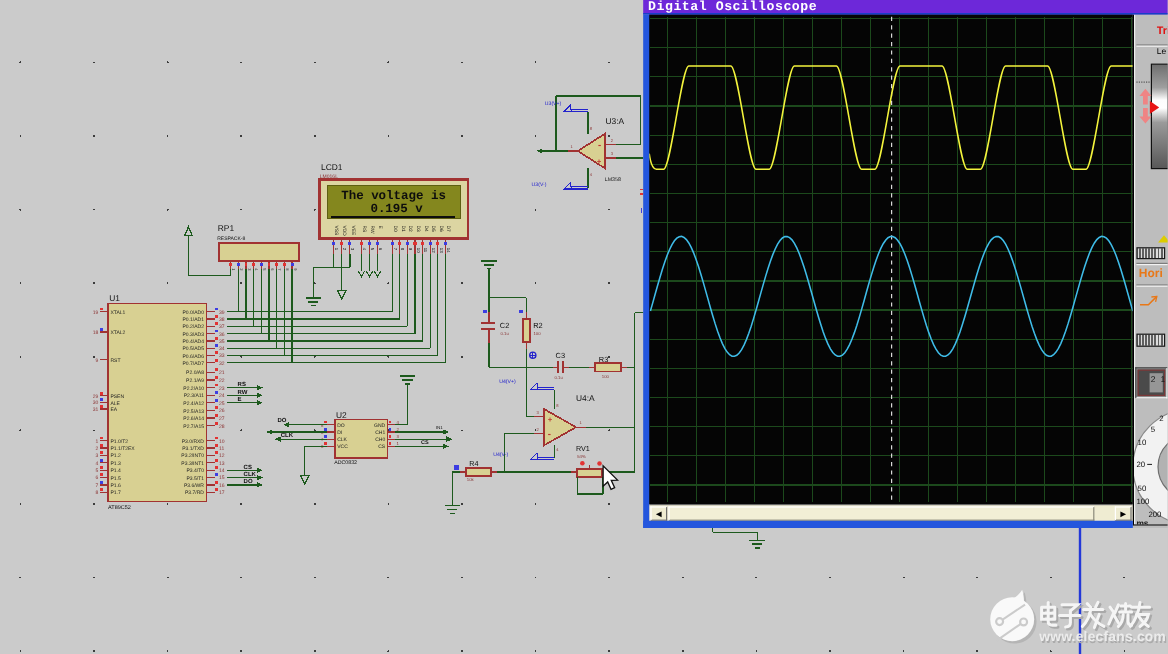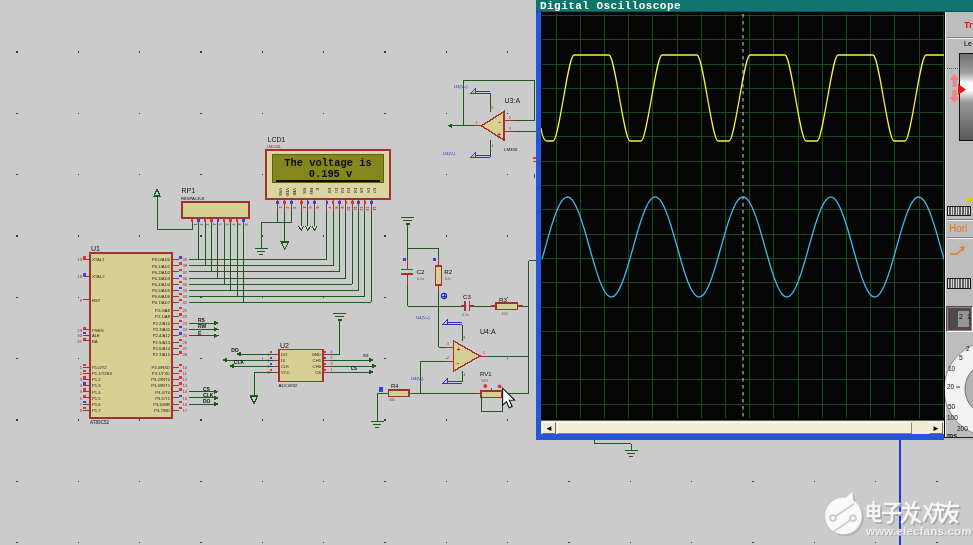--- a/index.html
+++ b/index.html
@@ -1,18 +1,18 @@
 <!DOCTYPE html>
 <html><head><meta charset="utf-8"><style>
 *{margin:0;padding:0;box-sizing:border-box}
 html,body{width:973px;height:545px;overflow:hidden;background:#cbcbcb;font-family:"Liberation Sans",sans-serif}
 #root{position:absolute;left:0;top:0;width:973px;height:545px;background:#cbcbcb}
 .abs{position:absolute}
 #scope{position:absolute;left:536px;top:0;width:437px;height:440px;background:#bdbdbd}
-#title{position:absolute;left:0;top:0;width:437px;height:12px;background:#0f766e;border-bottom:1px solid #0346c4}
+#title{position:absolute;left:0;top:0;width:437px;height:12px;background:#6d28d9;border-bottom:1px solid #0346c4}
 #title span{position:absolute;left:4px;top:0px;font-family:"Liberation Mono",monospace;font-weight:bold;font-size:11px;color:#fff;letter-spacing:0.45px;line-height:12px}
 #sleft{position:absolute;left:0;top:12px;width:5px;height:428px;background:#2456dd}
 #sbot{position:absolute;left:0;top:434px;width:408px;height:6px;background:#2456dd}
 #frame{position:absolute;left:5px;top:12px;width:403px;height:408px;background:#000;border:1px solid #0a0a0a;box-shadow:inset 1px 1px 0 #e6e6e6, inset -1px -1px 0 #9a9a9a}
 #sbar{position:absolute;left:5px;top:420px;width:403px;height:14px;background:#efecd2;border-top:1px solid #666}
 .sbtn{position:absolute;top:1px;width:14px;height:12px;background:#efecd2;border-top:1px solid #fff;border-left:1px solid #fff;border-right:1px solid #6e6e6e;border-bottom:1px solid #6e6e6e;font-size:8px;line-height:11px;text-align:center;color:#000}
 #thumb{position:absolute;left:16px;top:1px;width:355px;height:12px;background:#f2efd6;border-top:1px solid #fff;border-left:1px solid #fff;border-right:1px solid #8a8a7a;border-bottom:1px solid #8a8a7a}
 #panel{position:absolute;left:408px;top:12px;width:29px;height:426px;background:#bdbdbd;border-left:1px solid #000;box-shadow:inset 1px 0 0 #efefef;border-bottom:1px solid #222;overflow:hidden}
 .groove{position:absolute;left:2px;width:27px;height:2px;border-top:1px solid #7c7c7c;border-bottom:1px solid #f2f2f2}
 .knob{position:absolute;left:2px;width:24px;border:1px solid #1a1a1a;background:repeating-linear-gradient(90deg,#dcdcdc 0 1px,#5f5f5f 1px 2.6px)}
@@ -722,21 +722,21 @@
    <svg class="abs" style="left:4px;top:62px" width="11" height="30">
      <polygon points="5.5,0 10.5,6 7.5,6 7.5,13 3.5,13 3.5,6 0.5,6" fill="#ef8484"></polygon>
      <polygon points="5.5,29 10.5,23 7.5,23 7.5,16 3.5,16 3.5,23 0.5,23" fill="#ef8484"></polygon>
    </svg>
    <svg class="abs" style="left:13px;top:72px" width="9" height="12">
           <polygon points="0,0 0,11 8,5.5" fill="#e81515"></polygon>
         </svg>
    <div class="abs" style="left:20px;top:184px;width:0;height:0;border-left:5px solid transparent;border-right:5px solid transparent;border-bottom:6px solid #ddcc00"></div>
    <div class="knob" style="top:194px;height:9.5px"></div>
    <div class="groove" style="top:206.5px"></div>
-   <div class="abs" style="left:4px;top:211px;width:24px;overflow:hidden;color:#e87818;font-weight:normal;font-size:10px">Hori</div>
+   <div class="abs" style="left:4px;top:211px;width:24px;overflow:hidden;color:#e87818;font-weight:bold;font-size:10px">Hori</div>
    <div class="groove" style="top:225px"></div>
    <svg class="abs" style="left:4px;top:233px" width="22" height="11">
           <polyline points="1,9 8,9 15,2" fill="none" stroke="#e87818" stroke-width="1.3"></polyline>
           <polyline points="10.5,2.5 15,2 14,6.5" fill="none" stroke="#e87818" stroke-width="1.1"></polyline>
         </svg>
    <div class="knob" style="top:266px;height:11px"></div>
    <div class="abs" style="left:1px;top:294px;width:27px;height:26px;background:#8a8a8a;border-top:1px solid #4e4e4e;border-left:1px solid #4e4e4e;border-bottom:1px solid #fff;border-right:1px solid #fff"></div>
    <div class="abs" style="left:3px;top:296px;width:23px;height:22px;background:#4a4a4a;border:1px solid #7a3838"></div>
    <div class="abs" style="left:13px;top:299px;width:11px;height:16px;background:#969696"></div>
    <div class="abs" style="left:14px;top:301px;color:#111;font-size:7px">2</div>

